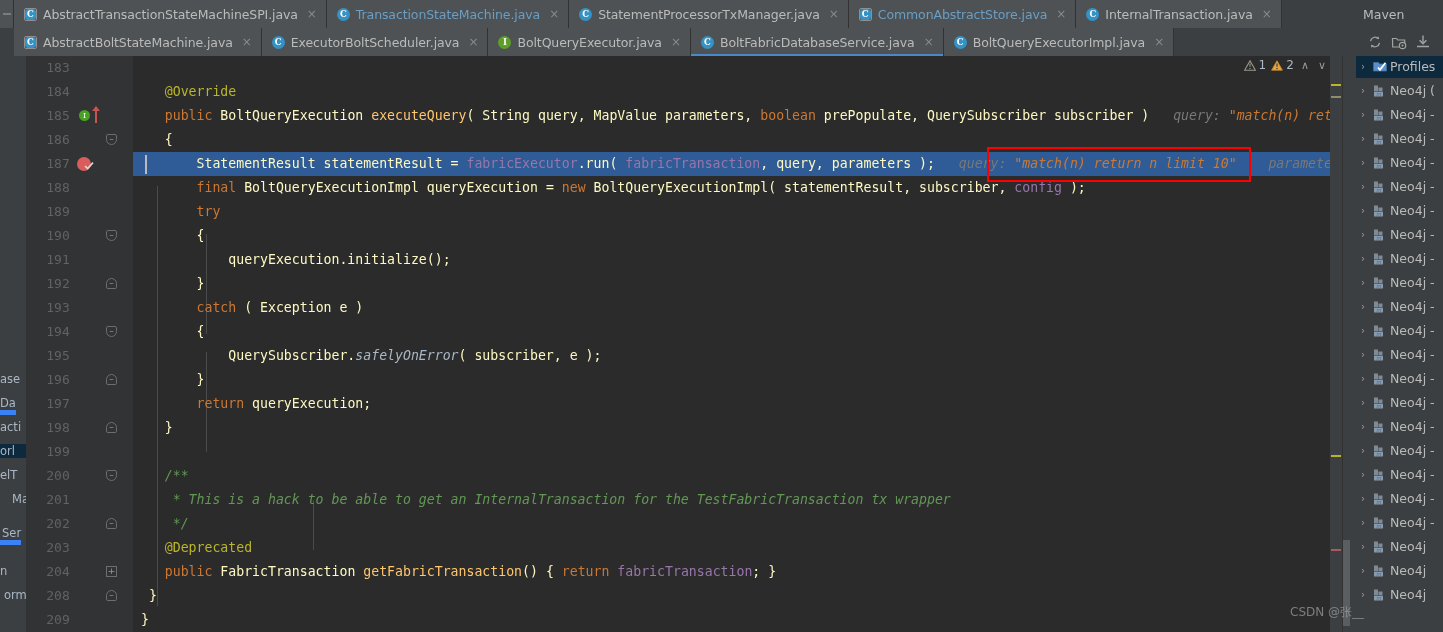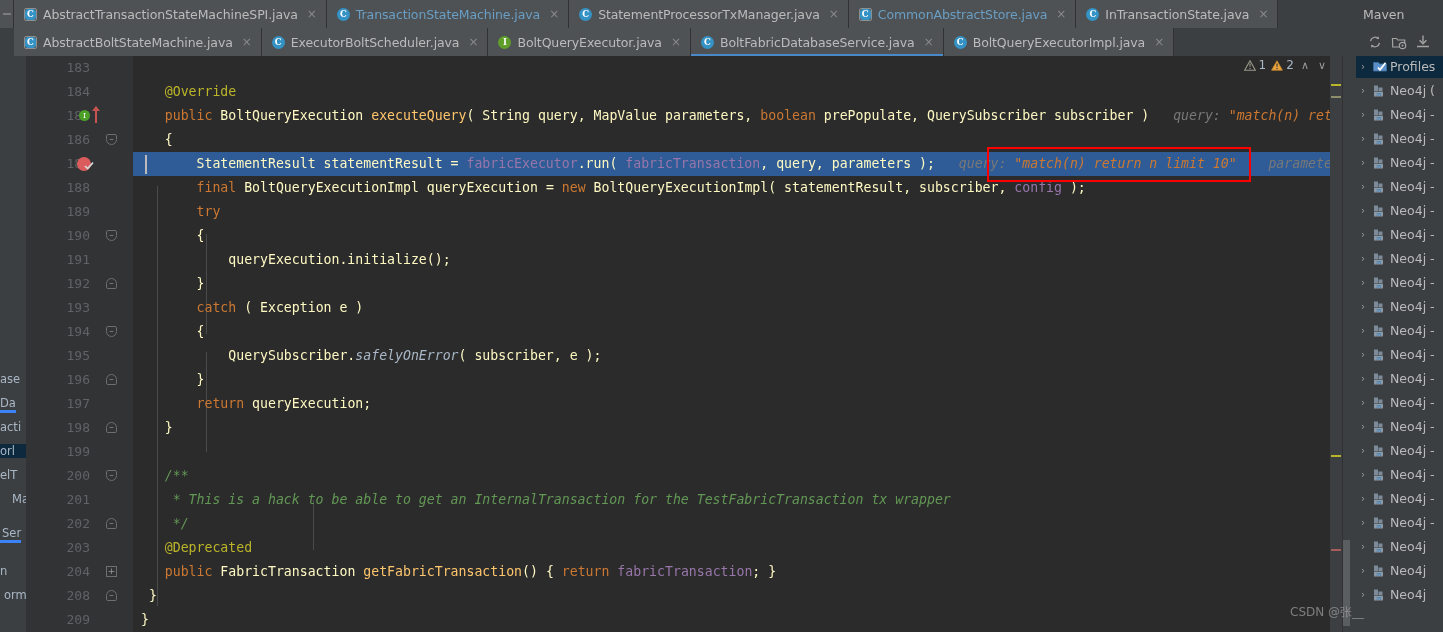--- a/index.html
+++ b/index.html
@@ -74,36 +74,36 @@
   
   #left-strip {
     position:absolute; left:0; top:56px; width:26px; height:576px;
     background:#3c3f41; overflow:hidden;
   }
   .lf-item {
     position:absolute; left:0; font-size:11.5px; color:#a9b7c6;
     white-space:nowrap; font-family:"DejaVu Sans", sans-serif;
   }
   .lf-item.sel { background:#0d293e; color:#a9b7c6; width:26px; }
-  .lf-item.err { color:#a9b7c6; border-bottom:3px solid #3b82f6; }
+  .lf-item.err { color:#a9b7c6; border-bottom:5px solid #3b82f6; }
 
   
   #editor {
     position:absolute; left:26px; top:56px;
     width:1304px; height:576px;
     background:#2b2b2b; overflow:hidden;
   }
   .gutter-bg {
     position:absolute; left:0; top:0; width:73px; height:576px; background:#313335;
   }
   .fold-col {
     position:absolute; left:73px; top:0; width:34px; height:576px; background:#313335;
   }
   .lnum {
-    position:absolute; left:0; width:64px; text-align:right;
+    position:absolute; left:0; width:64px; text-align:center;
     color:#606366; font-size:13px;
     font-family:"DejaVu Sans Mono", monospace;
   }
   .code {
     position:absolute; left:107px; right:0; white-space:pre;
     font-family:"DejaVu Sans Mono", monospace; font-size:13.2px;
     color:#a9b7c6; line-height:24px;
   }
   .hl-row {
     position:absolute; left:107px; right:0; height:24px; background:#2f5c96;
@@ -232,21 +232,21 @@
           <span class="tab-icon-wrap">
             <span class="tab-icon ac">C</span>
           </span>
           <span class="tabname">CommonAbstractStore.java</span>
           <span class="tab-close">×</span>
         </div>
         <div class="tab plain">
           <span class="tab-icon-wrap">
             <span class="tab-icon c">C</span>
           </span>
-          <span class="tabname">InTransactionState.java</span>
+          <span class="tabname">InternalTransaction.java</span>
           <span class="tab-close">×</span>
         </div>
       </div>
     <div class="tabfill"></div>
   </div>
 
   <div class="tabbar" id="tabbar-row2">
     <div style="width:14px;background:#3c3f41;"></div>
     <div id="row2-tabs" style="display:flex;">
         <div class="tab plain">

